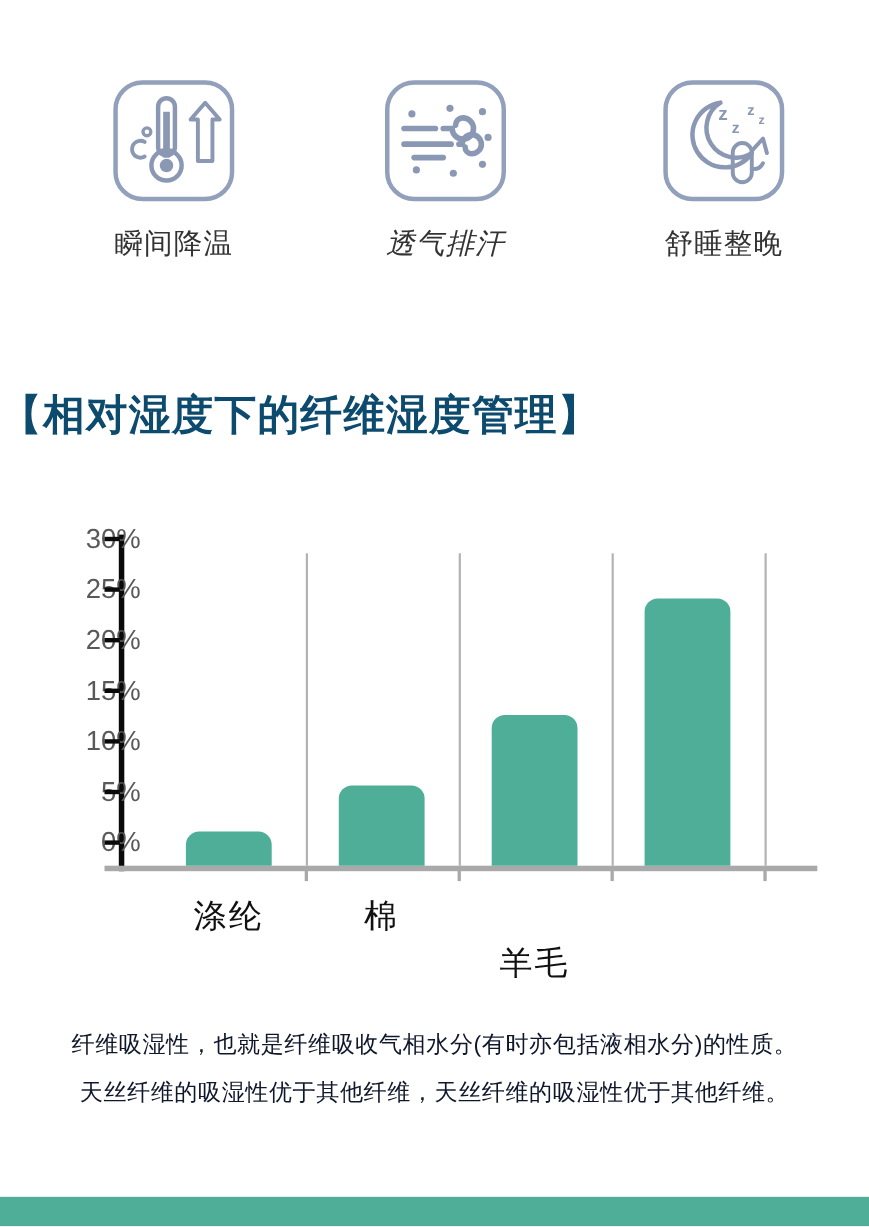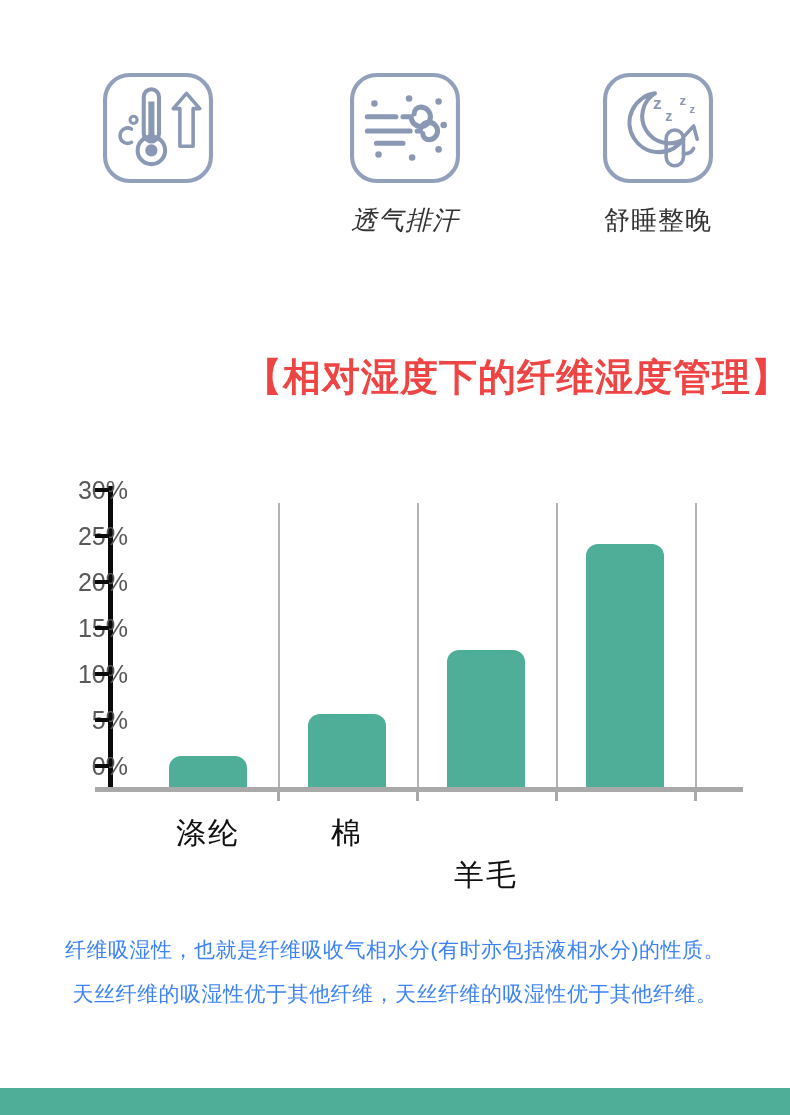--- a/index.html
+++ b/index.html
@@ -31,24 +31,24 @@
   }
   .f1 { left: 82px; }
   .f2 { left: 329px; font-style: italic; }
   .f3 { left: 582px; }
 
   
   .section-title {
     position: absolute;
     top: 352px;
     width: 100%;
-    text-align: right;
+    text-align: left;
     font-size: 38px;
     font-weight: bold;
-    color: #ef4444;
+    color: #0c4a6e;
     letter-spacing: 1px;
   }
 
   
   .chart { position: absolute; inset: 0; }
   .ytick-label {
     position: absolute;
     width: 70px;
     left: 58px;
     text-align: right;
@@ -109,21 +109,21 @@
     letter-spacing: 2px;
   }
 
   
   .description {
     position: absolute;
     top: 928px;
     width: 100%;
     text-align: center;
     font-size: 21px;
-    color: #3b82f6;
+    color: #0f172a;
     line-height: 44px;
     letter-spacing: 0.5px;
   }
 
   
   .footer-strip {
     position: absolute;
     left: 0;
     bottom: 0;
     width: 100%;
@@ -143,20 +143,21 @@
           <rect x="41" y="17" width="15" height="51" rx="7.5" stroke-width="4"></rect>
           <circle cx="48.5" cy="77" r="13.5" stroke-width="4"></circle>
           <line x1="48.5" y1="29" x2="48.5" y2="70" stroke-width="6"></line>
           <circle cx="48.5" cy="77" r="6" fill="#8b98b4" stroke="none"></circle>
           <circle cx="31" cy="47" r="3.5" stroke-width="3"></circle>
           <path d="M29,56 a7.5,7.5 0 1 0 0,13" stroke-width="3.5" stroke-linecap="round"></path>
           <path d="M83,21 l13,15 h-6.5 v37 h-13 v-37 h-6.5 z" stroke-width="3.5" stroke-linejoin="round"></path>
         </g>
       </svg>
     </span>
+    <div class="feature-label">瞬间降温</div>
   </div>
 
   <div class="feature f2">
     <span class="icon-wrap">
       <svg width="112" height="112" viewBox="0 0 110 110" fill="none">
         <rect x="3" y="3" width="104" height="104" rx="24" stroke="#92a0bc" stroke-width="4"></rect>
         <g stroke="#8b98b4" stroke-width="5" stroke-linecap="round" fill="none">
           <path d="M18,44 H46"></path>
           <path d="M53,44 h8 a9.5,9.5 0 1 0 9.5,-9.5 a6.5,6.5 0 0 0 -6.5,6.5"></path>
           <path d="M18,58 H60"></path>

